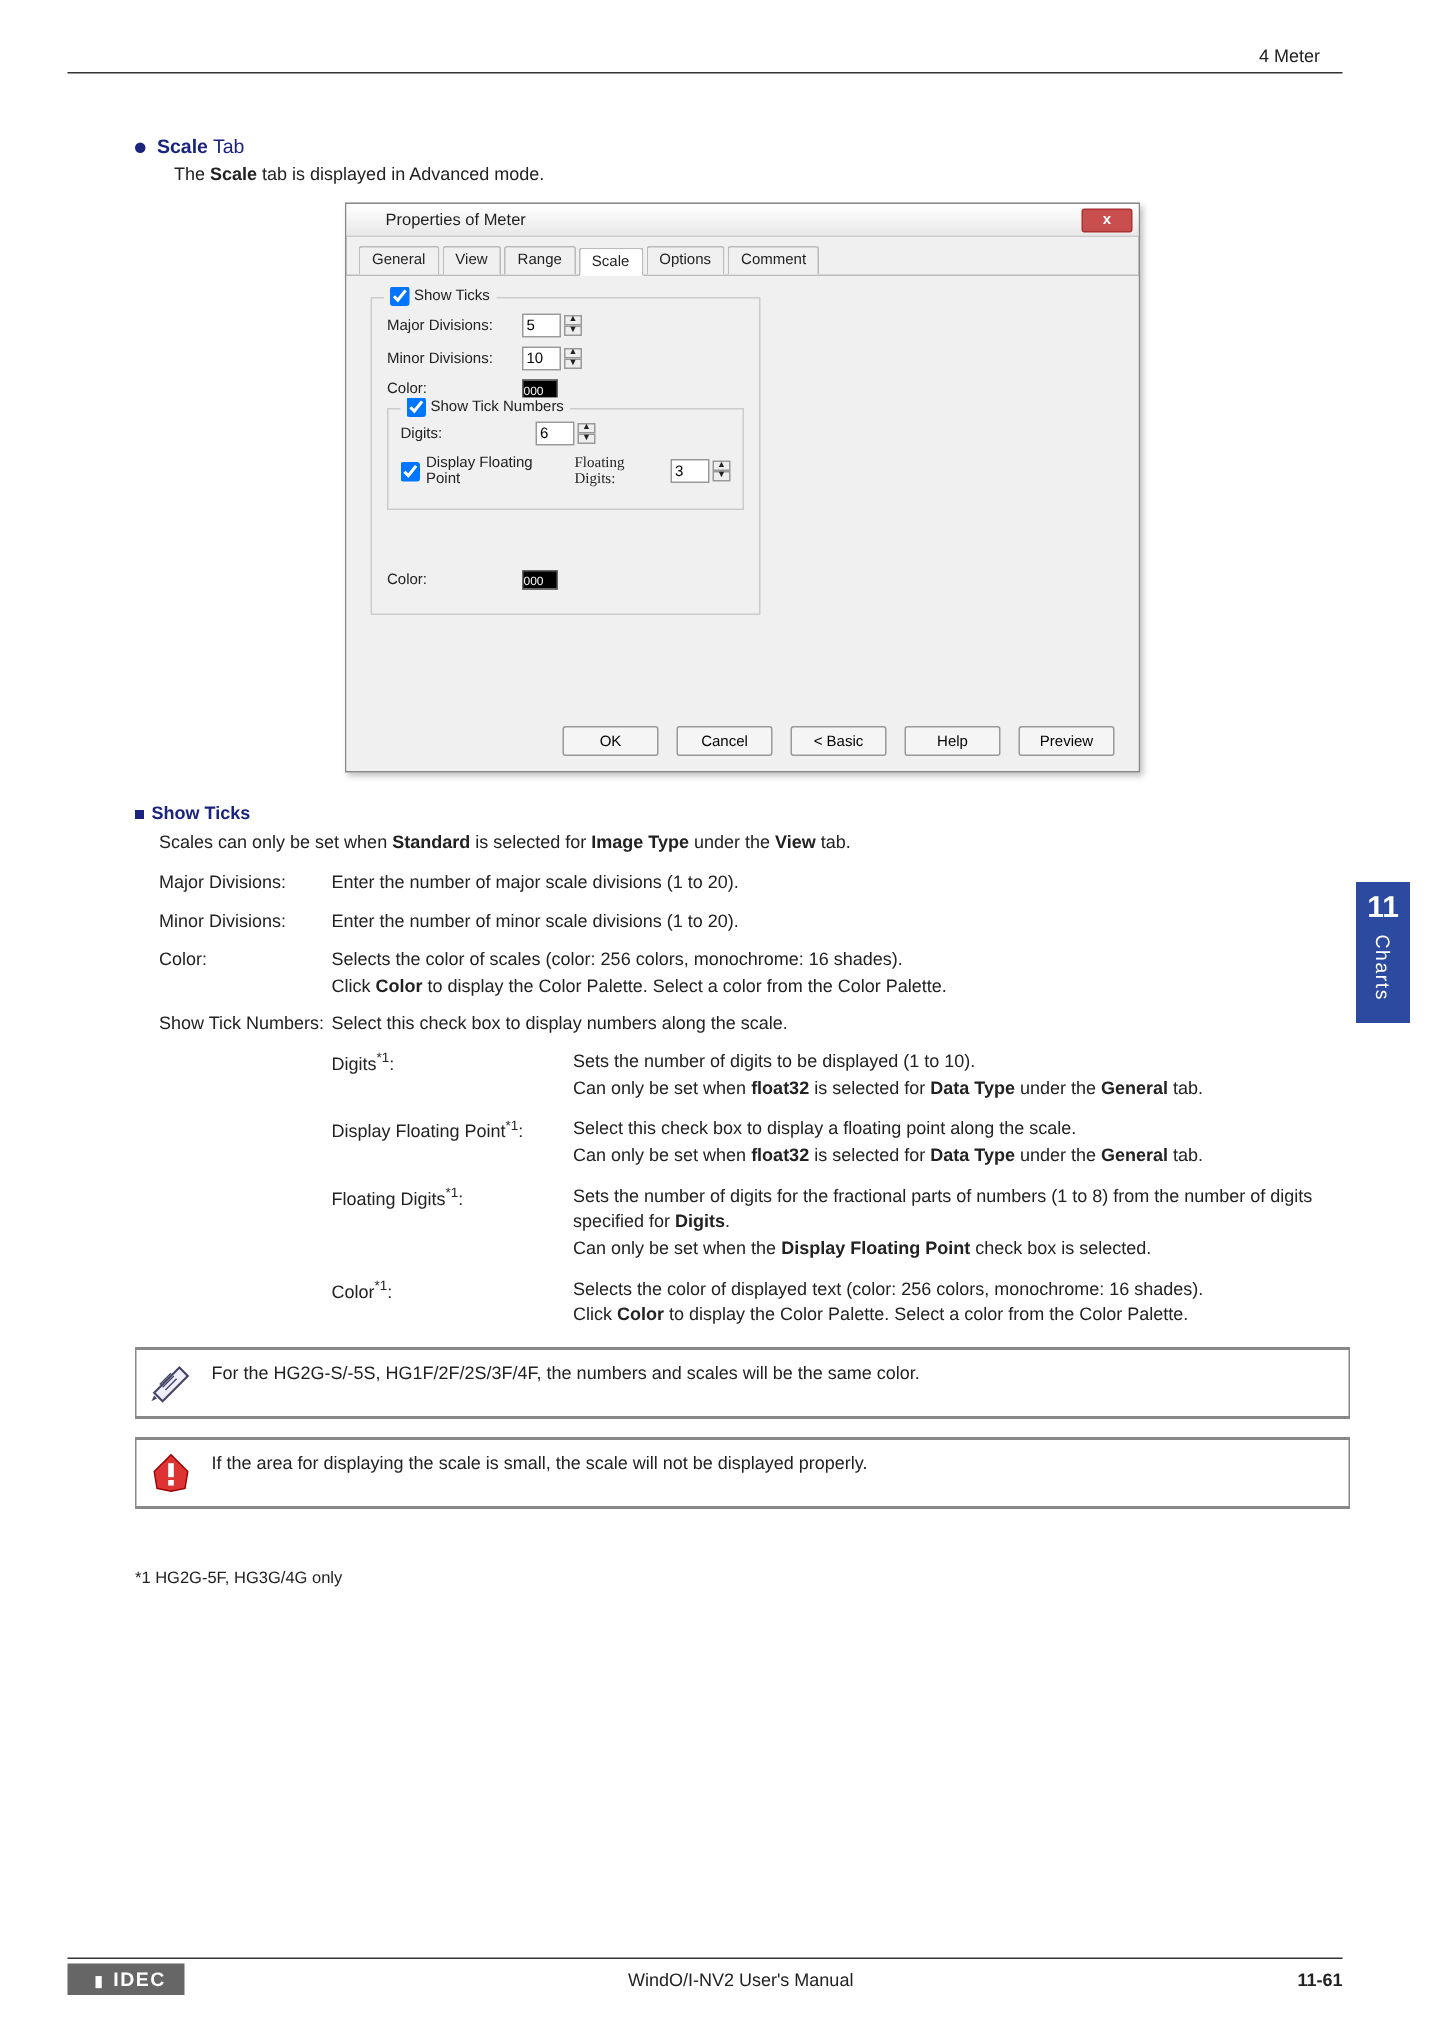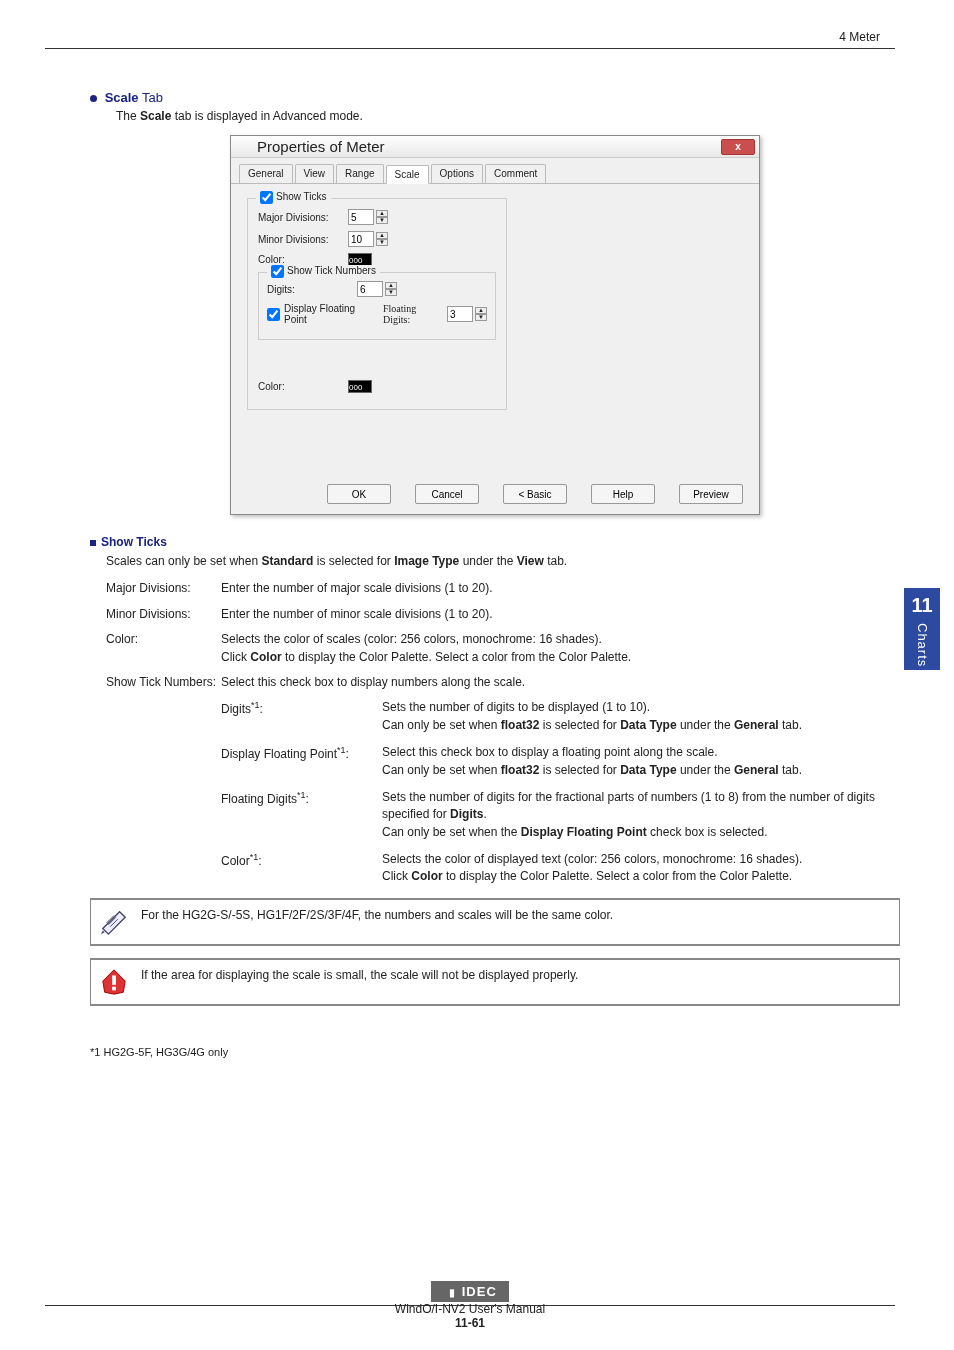--- a/index.html
+++ b/index.html
@@ -11,66 +11,66 @@
 
   .sec-heading { color: #1a237e; font-size: 13px; margin-bottom: 4px; }
   .sec-heading .bullet { display:inline-block; width:7px; height:7px; border-radius:50%; background:#1a237e; margin-right:4px; vertical-align:middle;}
   .sec-heading b { font-weight: bold; }
   .sec-desc { margin-left: 26px; margin-bottom: 12px; font-size: 12px; }
   .sec-desc b { font-weight: bold; }
 
   
   .dialog { width: 530px; margin: 0 auto 20px auto; border: 1px solid #888; background: #f0f0f0; font-family: "Segoe UI", Tahoma, sans-serif; font-size: 11px; color: #222; box-shadow: 2px 2px 4px rgba(0,0,0,0.25); }
   .titlebar { display: flex; justify-content: space-between; align-items: center; height: 22px; padding: 0 4px 0 6px; background: linear-gradient(#fff,#e8e8e8); border-bottom: 1px solid #ccc; }
-  .titlebar .title { font-size: 15px; padding-left: 20px; }
+  .titlebar .title { font-size: 11px; padding-left: 20px; }
   .closebtn { width: 34px; height: 16px; background: #c94f4f; border: 1px solid #a33; border-radius: 2px; display:flex; align-items:center; justify-content:center; color:#fff; font-weight:bold; font-size:10px;}
   .tabs-row { display: flex; padding: 6px 8px 0 8px; border-bottom: 1px solid #bbb; gap: 0; }
   .dlg-tab { padding: 3px 8px; border: 1px solid #bbb; border-bottom: none; background: #f0f0f0; font-size: 10px; margin-right: 2px; border-radius: 2px 2px 0 0; }
   .dlg-tab.active { background: #fff; border-bottom: 1px solid #fff; position: relative; top: 1px; }
   .dlg-body { background: #f0f0f0; padding: 14px 16px 10px 16px; min-height: 330px; display:flex; flex-direction:column; justify-content:space-between;}
   .grp { border: 1px solid #ccc; padding: 10px 10px 10px 10px; margin-bottom: 14px; position: relative; width: 260px;}
   .grp .grp-label { position: absolute; top: -8px; left: 8px; background: #f0f0f0; padding: 0 4px; font-size: 10px; }
   .grp .grp-label input[type=checkbox]{ vertical-align:middle; margin-right:3px;}
   .field-row { display: flex; align-items: center; margin-bottom: 6px; font-size: 10px; }
   .field-row label { width: 90px; }
   .field-row input.num { width: 26px; height: 16px; font-size: 10px; text-align:left; padding-left:2px; border:1px solid #999; background:#fff;}
   .spin { display:inline-flex; flex-direction:column; margin-left:2px;}
   .spin span{ width:12px; height:7px; border:1px solid #999; background:#eee; font-size:6px; line-height:5px; text-align:center;}
   .swatch { display:inline-block; width:24px; height:13px; background:#000; color:#fff; font-size:8px; line-height:13px; border:1px solid #666;}
   .sub-grp { border:1px solid #ccc; padding:8px; margin-top:6px; position:relative;}
   .sub-grp .sub-label{ position:absolute; top:-8px; left:8px; background:#f0f0f0; padding:0 4px; font-size:10px;}
   .sub-grp .sub-label input[type=checkbox]{ vertical-align:middle; margin-right:3px;}
   .grp-lower{ margin-top:40px;}
-  .btn-row { display:flex; justify-content:flex-end; gap:24px; padding:8px 0 0 0;}
+  .btn-row { display:flex; justify-content:flex-end; gap:12px; padding:8px 0 0 0;}
   .btn-row button{ width:64px; height:20px; font-size:10px; background:#f5f5f5; border:1px solid #999; border-radius:2px;}
 
   
   .subhead { color:#1a237e; font-weight:bold; font-size:12px; margin-top:10px; margin-bottom:4px; }
   .subhead .sq { display:inline-block; width:6px; height:6px; background:#1a237e; margin-right:5px; vertical-align:middle;}
   .para { margin-left:16px; font-size:12px; line-height:1.45; margin-bottom:4px;}
   .para b{ font-weight:bold;}
   .def-table { margin-left:16px; margin-top:10px; font-size:12px; line-height:1.45; }
   .def-row { display:flex; margin-bottom:8px;}
   .def-term { width:115px; flex-shrink:0;}
   .def-desc { flex:1;}
   .sub-def { margin-left:131px; margin-top:6px; font-size:12px; line-height:1.45; }
   .sub-def-row { display:flex; margin-bottom:10px;}
   .sub-def-term { width:150px; flex-shrink:0;}
   .sub-def-desc { flex:1;margin-left:11px;}
   sup{ font-size:9px;}
   .note-box { border:1px solid #888; border-top:2px solid #888; border-bottom:2px solid #888; margin:12px 0 10px 0; padding:8px 10px 22px 50px; position:relative; min-height:36px; display:flex; }
   .note-box .note-icon{ position:absolute; left:8px; top:50%; transform:translateY(-50%); width:30px; height:28px;}
   .footnote{ font-size:11px; margin-top:40px;}
   .hr-bottom{ position:absolute; bottom:44px; left:45px; right:45px; height:1px; background:#333;}
-  .footer{ position:absolute; bottom:20px; left:45px; right:45px; display:flex; justify-content:space-between; align-items:center; font-size:12px;flex-direction:column;}
+  .footer{ position:absolute; bottom:20px; left:45px; right:45px; display:flex; justify-content:space-between; align-items:center; font-size:12px;}
   .idec-logo{ background:#666; color:#fff; font-weight:bold; padding:3px 12px 3px 18px; font-size:13px; letter-spacing:1px;}
   .idec-logo::before{ content:"▮"; margin-right:6px; font-size:10px;}
 
   
-  .side-tab{ position:absolute; right:0; top:588px; width:36px; background:#2b4aa0; color:#fff; text-align:center; padding:6px 0 0 0;}
+  .side-tab{ position:absolute; right:0; top:588px; width:36px; background:#2b4aa0; color:#fff; text-align:center; padding:6px 0 12px 0;}
   .side-tab .num{ font-size:20px; font-weight:bold; display:block;}
   .side-tab .txt{ writing-mode:vertical-rl; font-size:13px; margin-top:6px; letter-spacing:1px;}
 
   b{ font-weight:bold;}
 </style>
 </head>
 <body>
 
 <div class="page">
   <div class="header-right">4 Meter</div>

